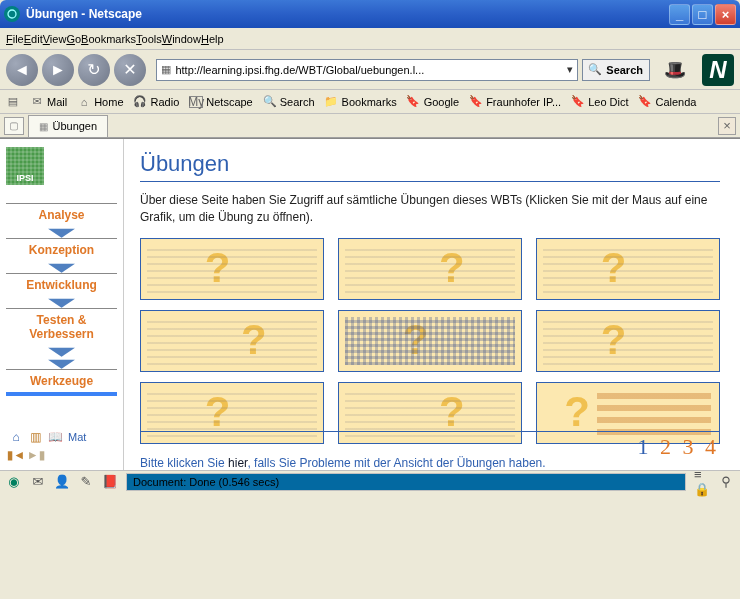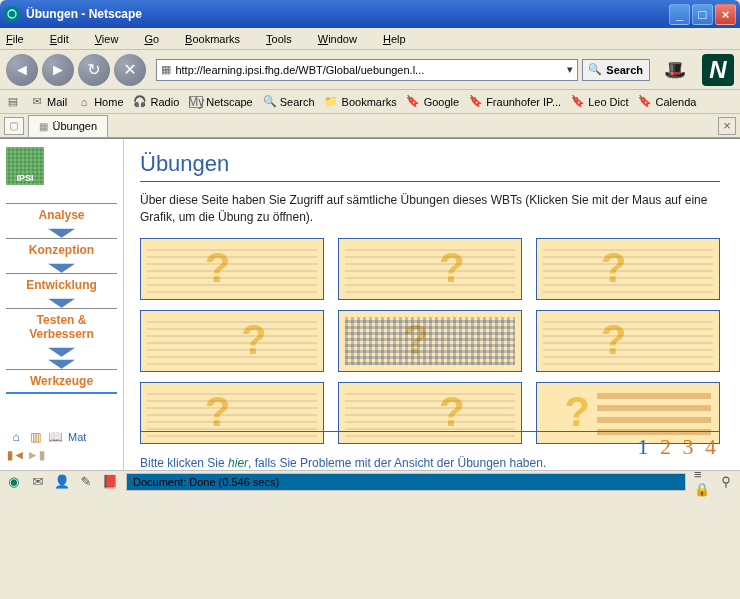--- a/index.html
+++ b/index.html
@@ -8,21 +8,21 @@
 
 .titlebar { background: linear-gradient(to bottom, #3b77d6 0%, #2a5fc7 50%, #1a4eb8 100%); height: 28px; display: flex; align-items: center; padding: 0 4px; color: white; border-radius: 6px 6px 0 0; }
 .titlebar-icon { width: 16px; height: 16px; background: #008080; border-radius: 50%; margin-right: 6px; display:flex;align-items:center;justify-content:center; }
 .titlebar-text { flex: 1; font-weight: bold; font-size: 12px; }
 .win-btns { display: flex; gap: 2px; }
 .win-btn { width: 21px; height: 21px; border-radius: 3px; display: flex; align-items: center; justify-content: center; font-weight: bold; font-size: 13px; color: white; border: 1px solid rgba(255,255,255,0.3); }
 .win-min, .win-max { background: linear-gradient(to bottom, #5ba0e8, #3b77d6); }
 .win-close { background: linear-gradient(to bottom, #f08070, #d04030); }
 
 
-.menubar { background: #ece9d8; height: 22px; display: flex; align-items: center; padding: 4px 6px; gap: 26px; border-bottom: 1px solid #c0c0c0; }
+.menubar { background: #ece9d8; height: 22px; display: flex; align-items: center; padding: 4px 6px; gap: 0; border-bottom: 1px solid #c0c0c0; }
 .menubar span { color: #000; }
 .menubar span u { text-decoration: underline; }
 
 
 .navbar { background: #ece9d8; height: 40px; display: flex; align-items: center; padding: 0 6px; gap: 4px; border-bottom: 1px solid #c0c0c0; position: relative; }
 .navbtn { width: 32px; height: 32px; border-radius: 50%; background: radial-gradient(circle at 30% 30%, #a0a8b8, #707888); display: flex; align-items: center; justify-content: center; color: white; font-size: 16px; }
 .addrwrap { flex: 1; display: flex; align-items: center; gap: 4px; margin: 0 6px; }
 .addrbar { flex: 1; height: 22px; background: white; border: 1px solid #7a8aa0; display: flex; align-items: center; padding: 0 4px; font-size: 11px; }
 .addrbar .lock { color: #666; margin-right: 4px; }
 .addrbar .dd { margin-left: auto; color: #333; }
@@ -41,21 +41,21 @@
 .tab { height: 22px; border: 1px solid #a0a0a0; background: #f8f8f0; padding: 0 10px; display: flex; align-items: center; gap: 4px; border-bottom: none; }
 .tabclose { margin-left: auto; width: 18px; height: 18px; border: 1px solid #a0a0a0; background: #f0e8d8; display: flex; align-items: center; justify-content: center; font-size: 13px; color: #666; }
 
 
 .content { background: white; height: 332px; display: flex; border-top: 1px solid #888; position: relative; }
 .sidebar { width: 124px; padding: 8px 6px; border-right: 1px solid #ccc; }
 .ipsi-logo { width: 38px; height: 38px; background: #4a9a4a; color: white; font-size: 9px; font-weight: bold; display: flex; align-items: flex-end; justify-content: center; padding-bottom: 2px; background-image: repeating-linear-gradient(0deg, rgba(255,255,255,0.15) 0 2px, transparent 2px 4px), repeating-linear-gradient(90deg, rgba(255,255,255,0.15) 0 2px, transparent 2px 4px); margin-bottom: 18px; }
 
 .navlist { display: flex; flex-direction: column; align-items: center; }
 .navitem { color: #e07828; font-weight: bold; font-size: 12px; text-align: center; padding: 4px 0; width: 100%; border-top: 1px solid #888; }
-.navitem:last-of-type { border-bottom: 2px solid #3b82f6; }
+.navitem:last-of-type { border-bottom: 4px solid #3b82f6; }
 .navarrow { color: #5080c0; font-size: 18px; line-height: 10px; transform: scaleX(3); margin: 1px 0; }
 
 .sidetools { position: absolute; bottom: 8px; left: 8px; display: flex; flex-direction: column; gap: 4px; font-size: 11px; }
 .strow { display: flex; gap: 4px; align-items: center; }
 .sticon { width: 16px; height: 14px; display: inline-flex; align-items: center; justify-content: center; font-size: 12px; }
 
 .main { flex: 1; padding: 12px 20px 8px 16px; position: relative; }
 .main h1 { color: #3060b0; font-weight: normal; font-size: 22px; margin-bottom: 4px; font-family: Verdana, sans-serif; }
 .hr { height: 1px; background: #3060b0; margin-bottom: 10px; }
 .intro { font-family: Verdana, sans-serif; font-size: 12px; color: #222; line-height: 1.4; margin-bottom: 12px; }
@@ -63,21 +63,21 @@
 .thumbs { display: grid; grid-template-columns: repeat(3, 1fr); gap: 10px 14px; margin-bottom: 12px; }
 .thumb { height: 62px; background: #fce8b0; border: 1px solid #3060b0; position: relative; overflow: hidden; }
 .thumb::before { content: "?"; position: absolute; font-size: 42px; color: #f0c050; font-weight: bold; left: 35%; top: 5px; }
 .thumb::after { content: ""; position: absolute; inset: 6px; background: repeating-linear-gradient(0deg, rgba(100,100,120,0.15) 0 2px, transparent 2px 7px); }
 .thumb.t2::before { left: 55%; }
 .thumb.cross::after { background: repeating-linear-gradient(0deg, rgba(60,80,140,0.3) 0 3px, transparent 3px 6px), repeating-linear-gradient(90deg, rgba(60,80,140,0.3) 0 3px, transparent 3px 6px); }
 .thumb.form::after { background: repeating-linear-gradient(0deg, rgba(200,120,40,0.4) 0 6px, transparent 6px 12px); inset: 8px 8px 8px 60px; }
 .thumb.form::before { left: 15%; }
 
 .helptext { font-family: Verdana, sans-serif; font-size: 12px; color: #3060b0; }
-.helptext .link { color: #0f766e; font-style: italic; }
+.helptext .link { color: #0f172a; }
 
 .pager { position: absolute; bottom: 10px; right: 24px; font-size: 22px; font-family: Liberation Serif, serif; }
 .pager .cur { color: #3060b0; }
 .pager .pg { color: #e07828; margin-left: 6px; }
 .hrbot { height: 1px; background: #3060b0; position: absolute; left: 16px; right: 20px; bottom: 38px; }
 
 
 .statusbar { height: 22px; background: #ece9d8; border-top: 1px solid #c0c0c0; display: flex; align-items: center; padding: 0 6px; gap: 8px; font-size: 11px; }
 .statusbar .panel { border: 1px solid #c0c0c0; height: 18px; padding: 0 6px; display: flex; align-items: center; background: #0369a1; }
 .statusbar .msg { flex: 1; }

